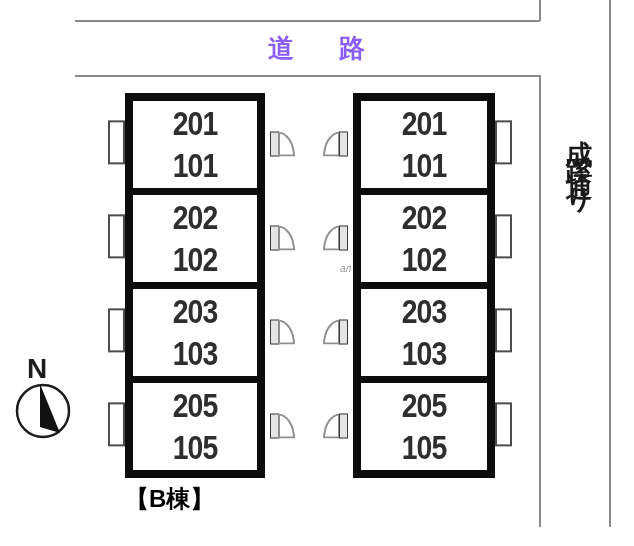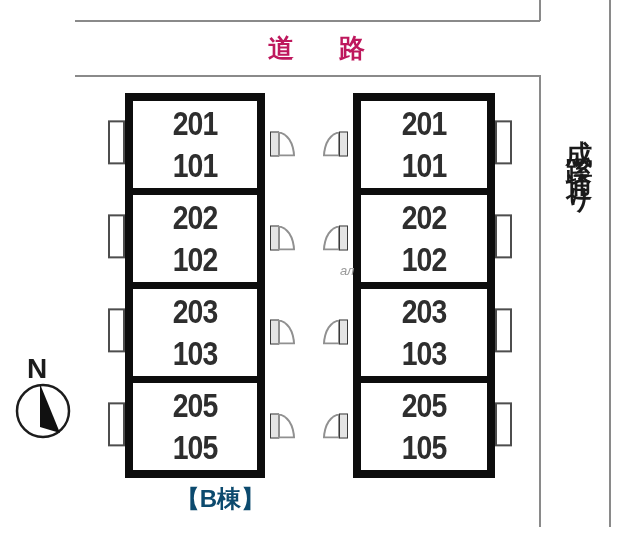--- a/index.html
+++ b/index.html
@@ -10,21 +10,21 @@
   
   .hline,.vline{position:absolute;background:#8a8a8a;}
   .road-top{left:75px;top:20px;width:465px;height:2px;}
   .road-bottom{left:75px;top:75px;width:466px;height:2px;}
   .v540-top{left:539px;top:0;width:2px;height:21px;}
   .v540-bottom{left:539px;top:75px;width:2px;height:452px;}
   .v610{left:609px;top:0;width:2px;height:527px;}
   
   .road-label{
     position:absolute;left:268px;top:31px;font-size:26px;font-weight:bold;
-    color:#be185d;letter-spacing:45px;white-space:nowrap;
+    color:#8b5cf6;letter-spacing:45px;white-space:nowrap;
   }
   
   .street-label{
     position:absolute;left:561px;top:119px;writing-mode:vertical-rl;
     font-size:27px;font-weight:bold;color:#1a1a1a;letter-spacing:16px;
   }
   
   .building{
     position:absolute;top:93px;height:385px;background:#0d0d0d;
     box-sizing:border-box;padding:8px;display:flex;flex-direction:column;gap:7px;
@@ -56,33 +56,33 @@
   .door .panel{
     width:7px;background:#e4e4e4;border:1px solid #3a3a3a;box-sizing:content-box;
   }
   .door .arc{
     width:17px;background:#ffffff;border:2px solid #909090;box-sizing:border-box;
   }
   .bldg-b .arc{border-radius:0 100% 0 0;margin-left:-1px;}
   .bldg-a .arc{border-radius:100% 0 0 0;margin-right:-1px;}
   
   .bldg-label{
-    position:absolute;top:483px;font-size:24px;font-weight:bold;color:#0c4a6e;
-    text-align:right;white-space:nowrap;
+    position:absolute;top:483px;font-size:24px;font-weight:bold;color:#000000;
+    text-align:left;white-space:nowrap;
   }
   .label-b{left:125px;width:140px;}
   .label-a{left:353px;width:142px;}
   
   .compass-n{
     position:absolute;left:27px;top:353px;font-size:28px;font-weight:bold;color:#1c1c1c;
   }
   .compass-svg{position:absolute;left:14px;top:382px;}
   
   .watermark{
-    position:absolute;left:340px;top:263px;font-size:13px;font-style:italic;
+    position:absolute;left:340px;top:263px;font-size:10px;font-style:italic;
     color:#9a9a9a;z-index:4;
   }
 </style>
 </head>
 <body>
 
 <div class="canvas">
 
   <div class="hline road-top"></div>
   <div class="road-label">道路</div>

